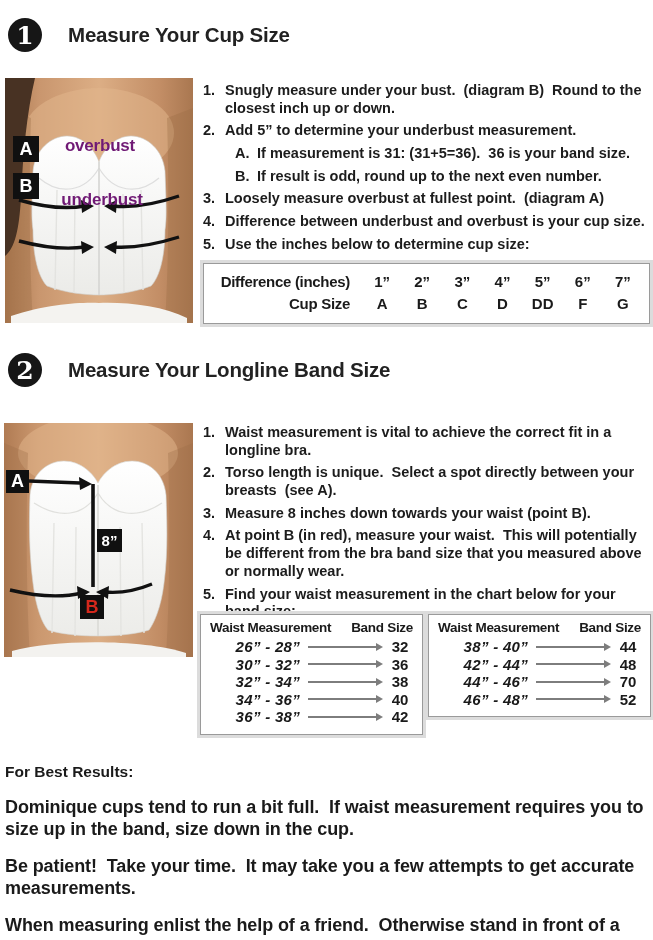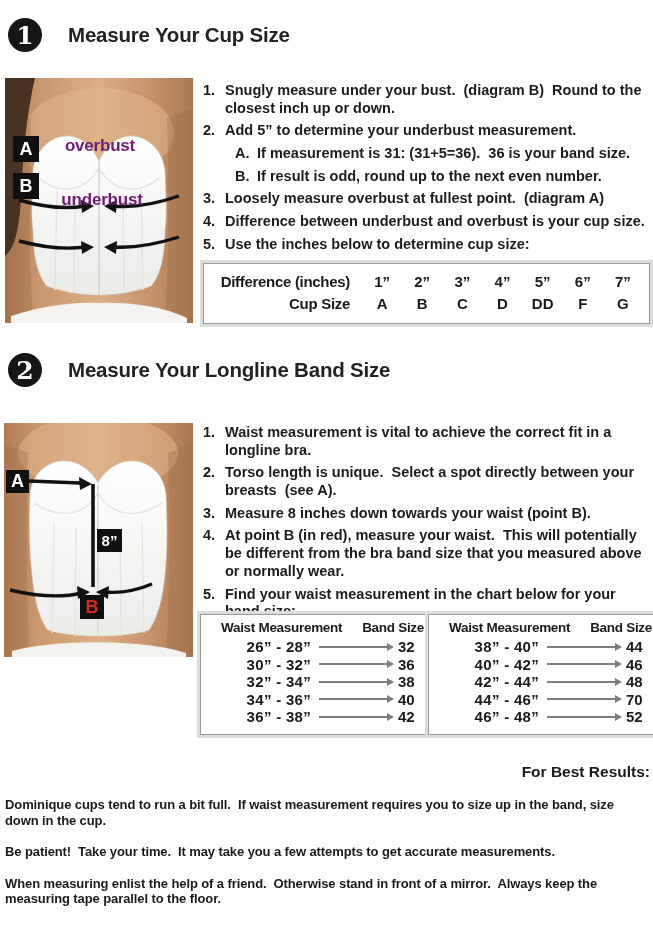--- a/index.html
+++ b/index.html
@@ -41,36 +41,36 @@
   .cup-chart{
     position:absolute;background:#ffffff;border:1px solid #9a9a9a;
     box-shadow:0 0 0 3px #dcdcdc;padding:7px 6px 8px;
   }
   .chart-row{display:flex;align-items:flex-end;font-size:15px;font-weight:700;line-height:1.45;}
   .chart-label{width:140px;text-align:right;padding-right:12px;flex:none;letter-spacing:-0.3px;}
   .chart-cell{flex:1;text-align:center;}
   
   .band-table{
     position:absolute;background:#ffffff;border:1px solid #9a9a9a;
-    box-shadow:0 0 0 3px #dcdcdc;padding:5px 20px 8px;
+    box-shadow:0 0 0 3px #dcdcdc;padding:5px 9px 8px;
   }
   .bt-header{display:flex;justify-content:space-between;font-weight:700;
     font-size:13.5px;letter-spacing:-0.3px;margin-bottom:3px;}
   .bt-row{display:flex;align-items:center;height:17.5px;font-size:15px;font-weight:700;}
-  .bt-range{width:90px;text-align:right;flex:none;letter-spacing:0.3px;}
+  .bt-range{width:90px;text-align:right;flex:none;letter-spacing:0.3px;font-style:italic;}
   .bt-arrow{flex:1;height:2px;background:#7d7d7d;margin:0 10px 0 8px;position:relative;}
   .bt-arrow::after{
     content:"";position:absolute;right:-6px;top:-3px;width:0;height:0;
     border-left:7px solid #7d7d7d;border-top:4px solid transparent;border-bottom:4px solid transparent;
   }
-  .bt-band{width:26px;text-align:left;flex:none;}
+  .bt-band{width:26px;text-align:center;flex:none;}
   
   .footer{position:absolute;}
-  .footer-heading{font-size:15.5px;font-weight:700;margin:0 0 12px 0;text-align:right;}
-  .footer-para{font-size:13px;font-weight:600;line-height:1.2;margin:16px 0 10px 0;
+  .footer-heading{font-size:15.5px;font-weight:700;margin:0 0 12px 0;}
+  .footer-para{font-size:18px;font-weight:600;line-height:1.2;margin:16px 0 10px 0;
     white-space:pre-wrap;letter-spacing:-0.1px;}
 </style>
 </head>
 <body>
 
 <div class="page">
 
   <div class="sec-header" style="left:8px;top:18px;">
     <div class="num-circle">1</div>
     <h1 class="sec-title">Measure Your Cup Size</h1>
@@ -283,25 +283,20 @@
     <div class="bt-header">
       <span>Waist Measurement</span>
       <span>Band Size</span>
     </div>
     <div class="bt-row">
       <span class="bt-range">38” - 40”</span>
       <span class="bt-arrow"></span>
       <span class="bt-band">44</span>
     </div>
     <div class="bt-row">
-      <span class="bt-range">40” - 42”</span>
-      <span class="bt-arrow"></span>
-      <span class="bt-band">46</span>
-    </div>
-    <div class="bt-row">
       <span class="bt-range">42” - 44”</span>
       <span class="bt-arrow"></span>
       <span class="bt-band">48</span>
     </div>
     <div class="bt-row">
       <span class="bt-range">44” - 46”</span>
       <span class="bt-arrow"></span>
       <span class="bt-band">70</span>
     </div>
     <div class="bt-row">

